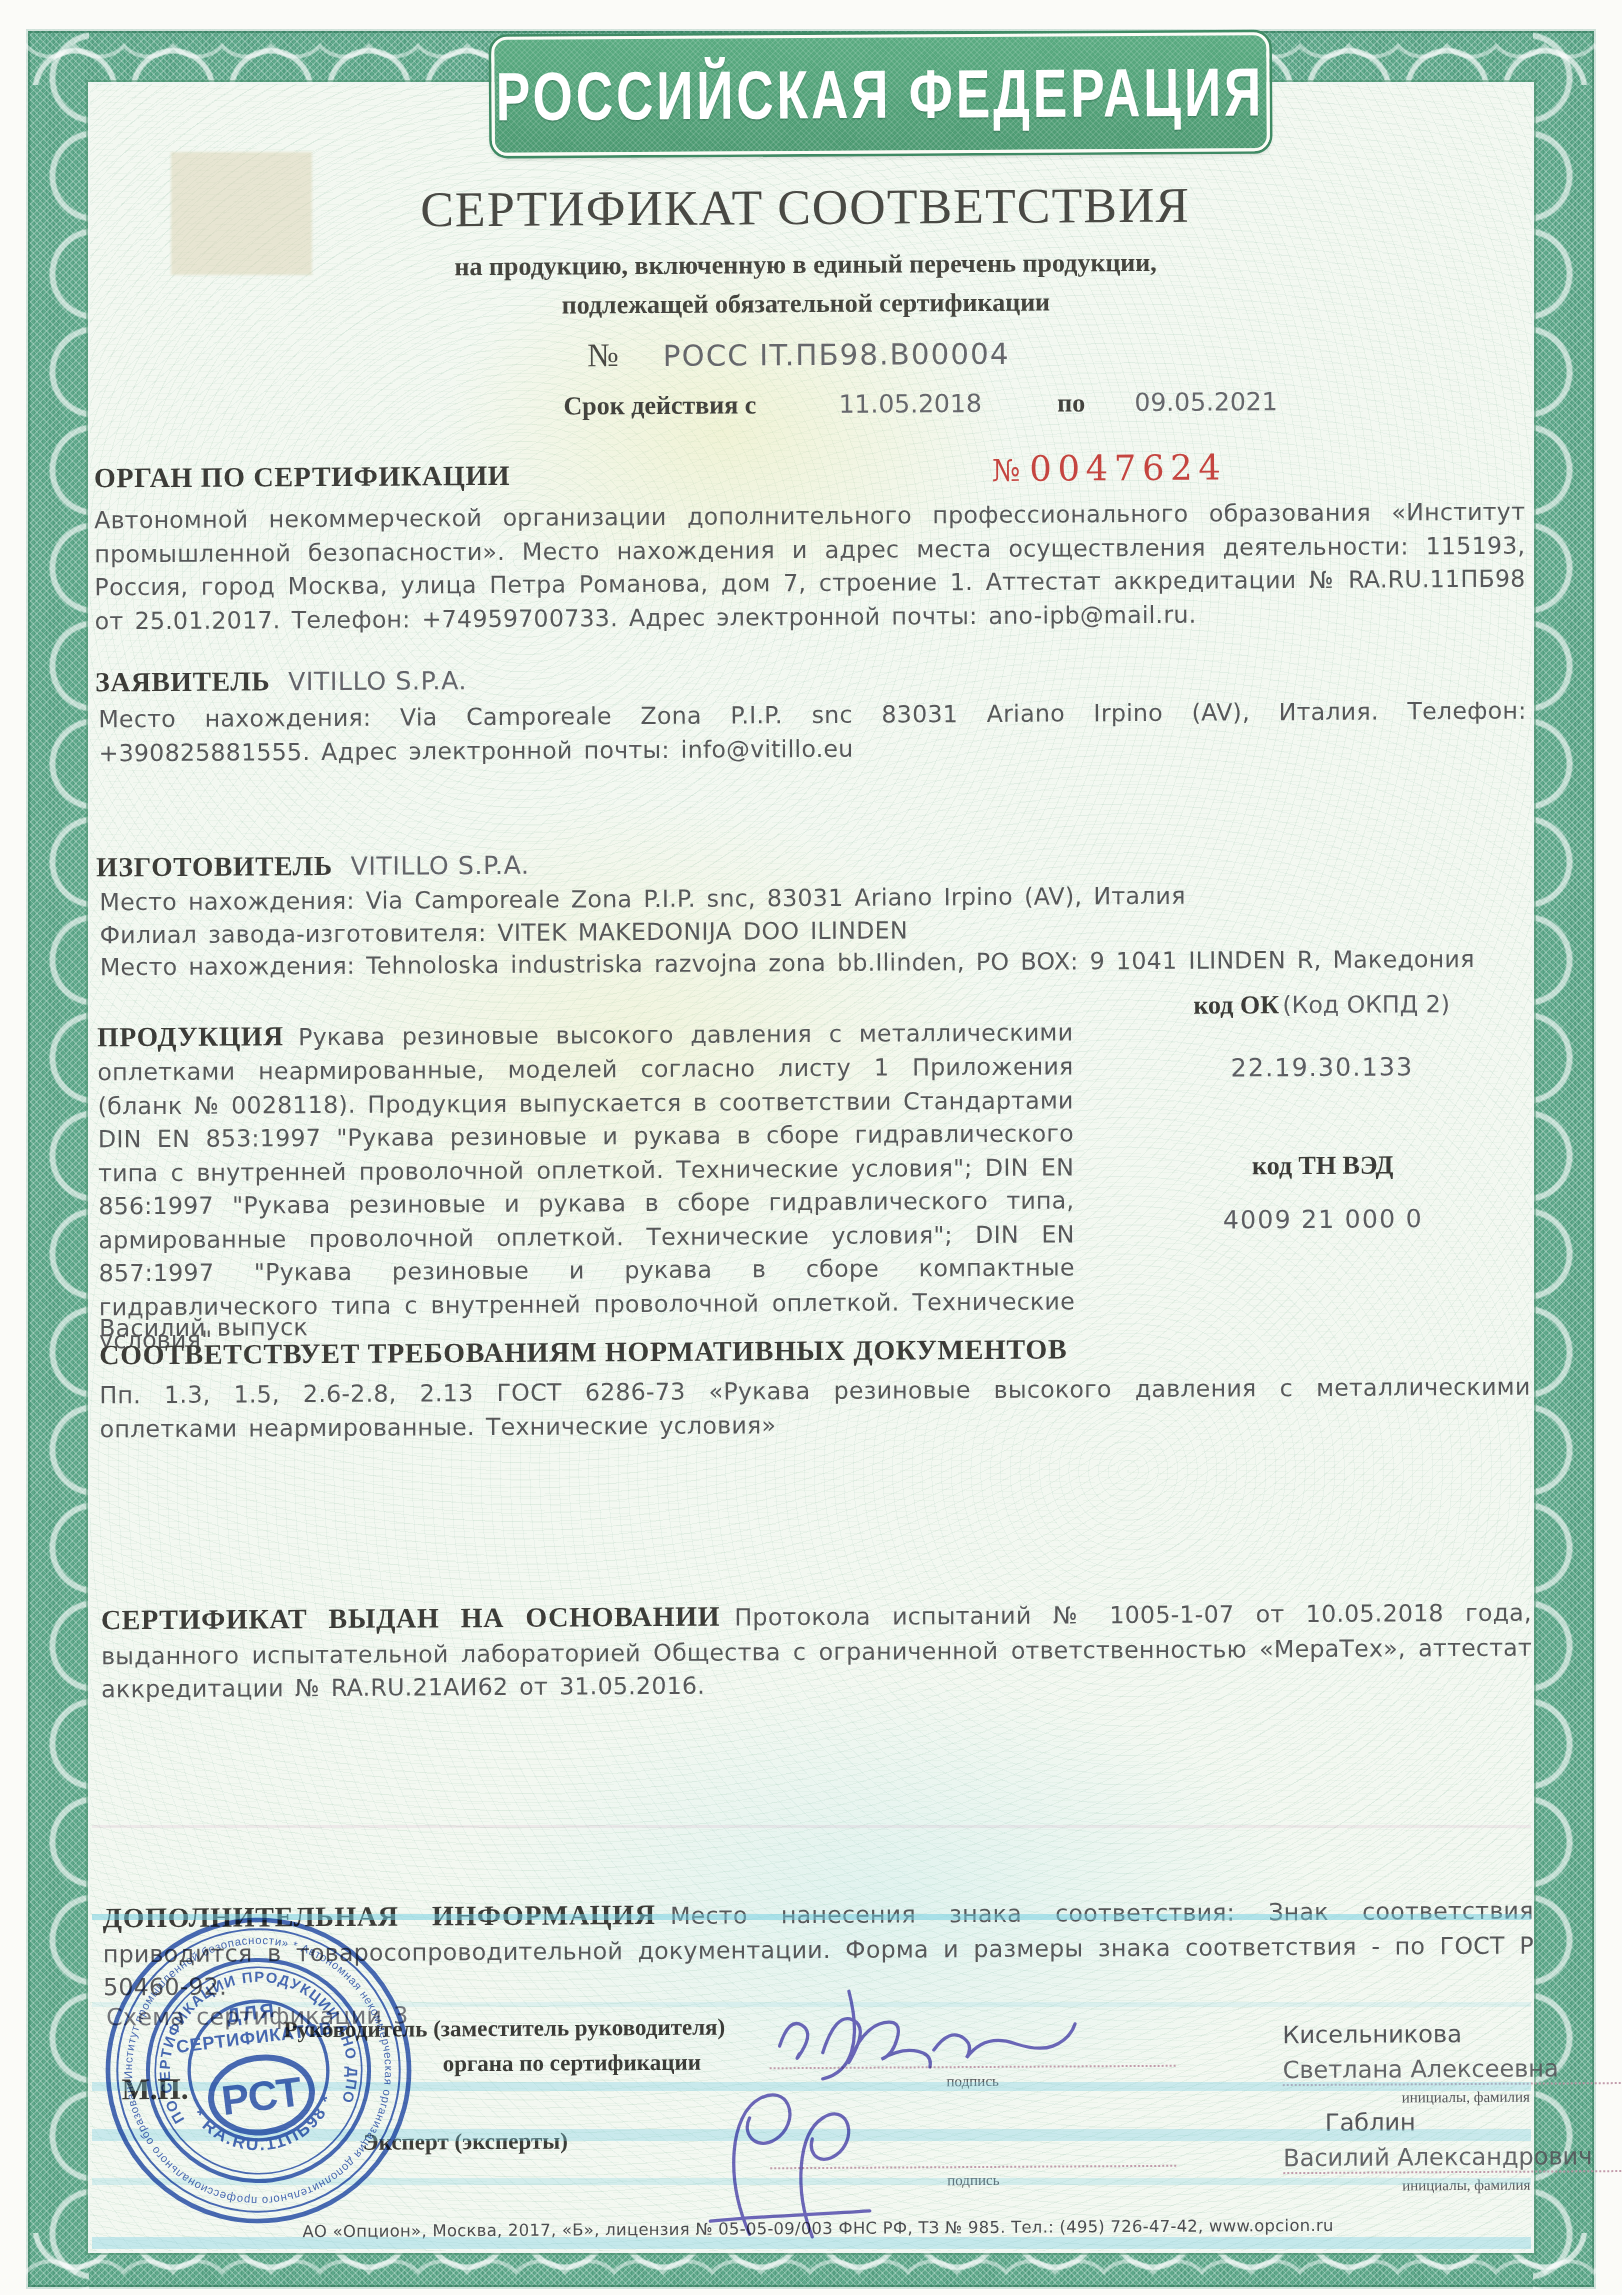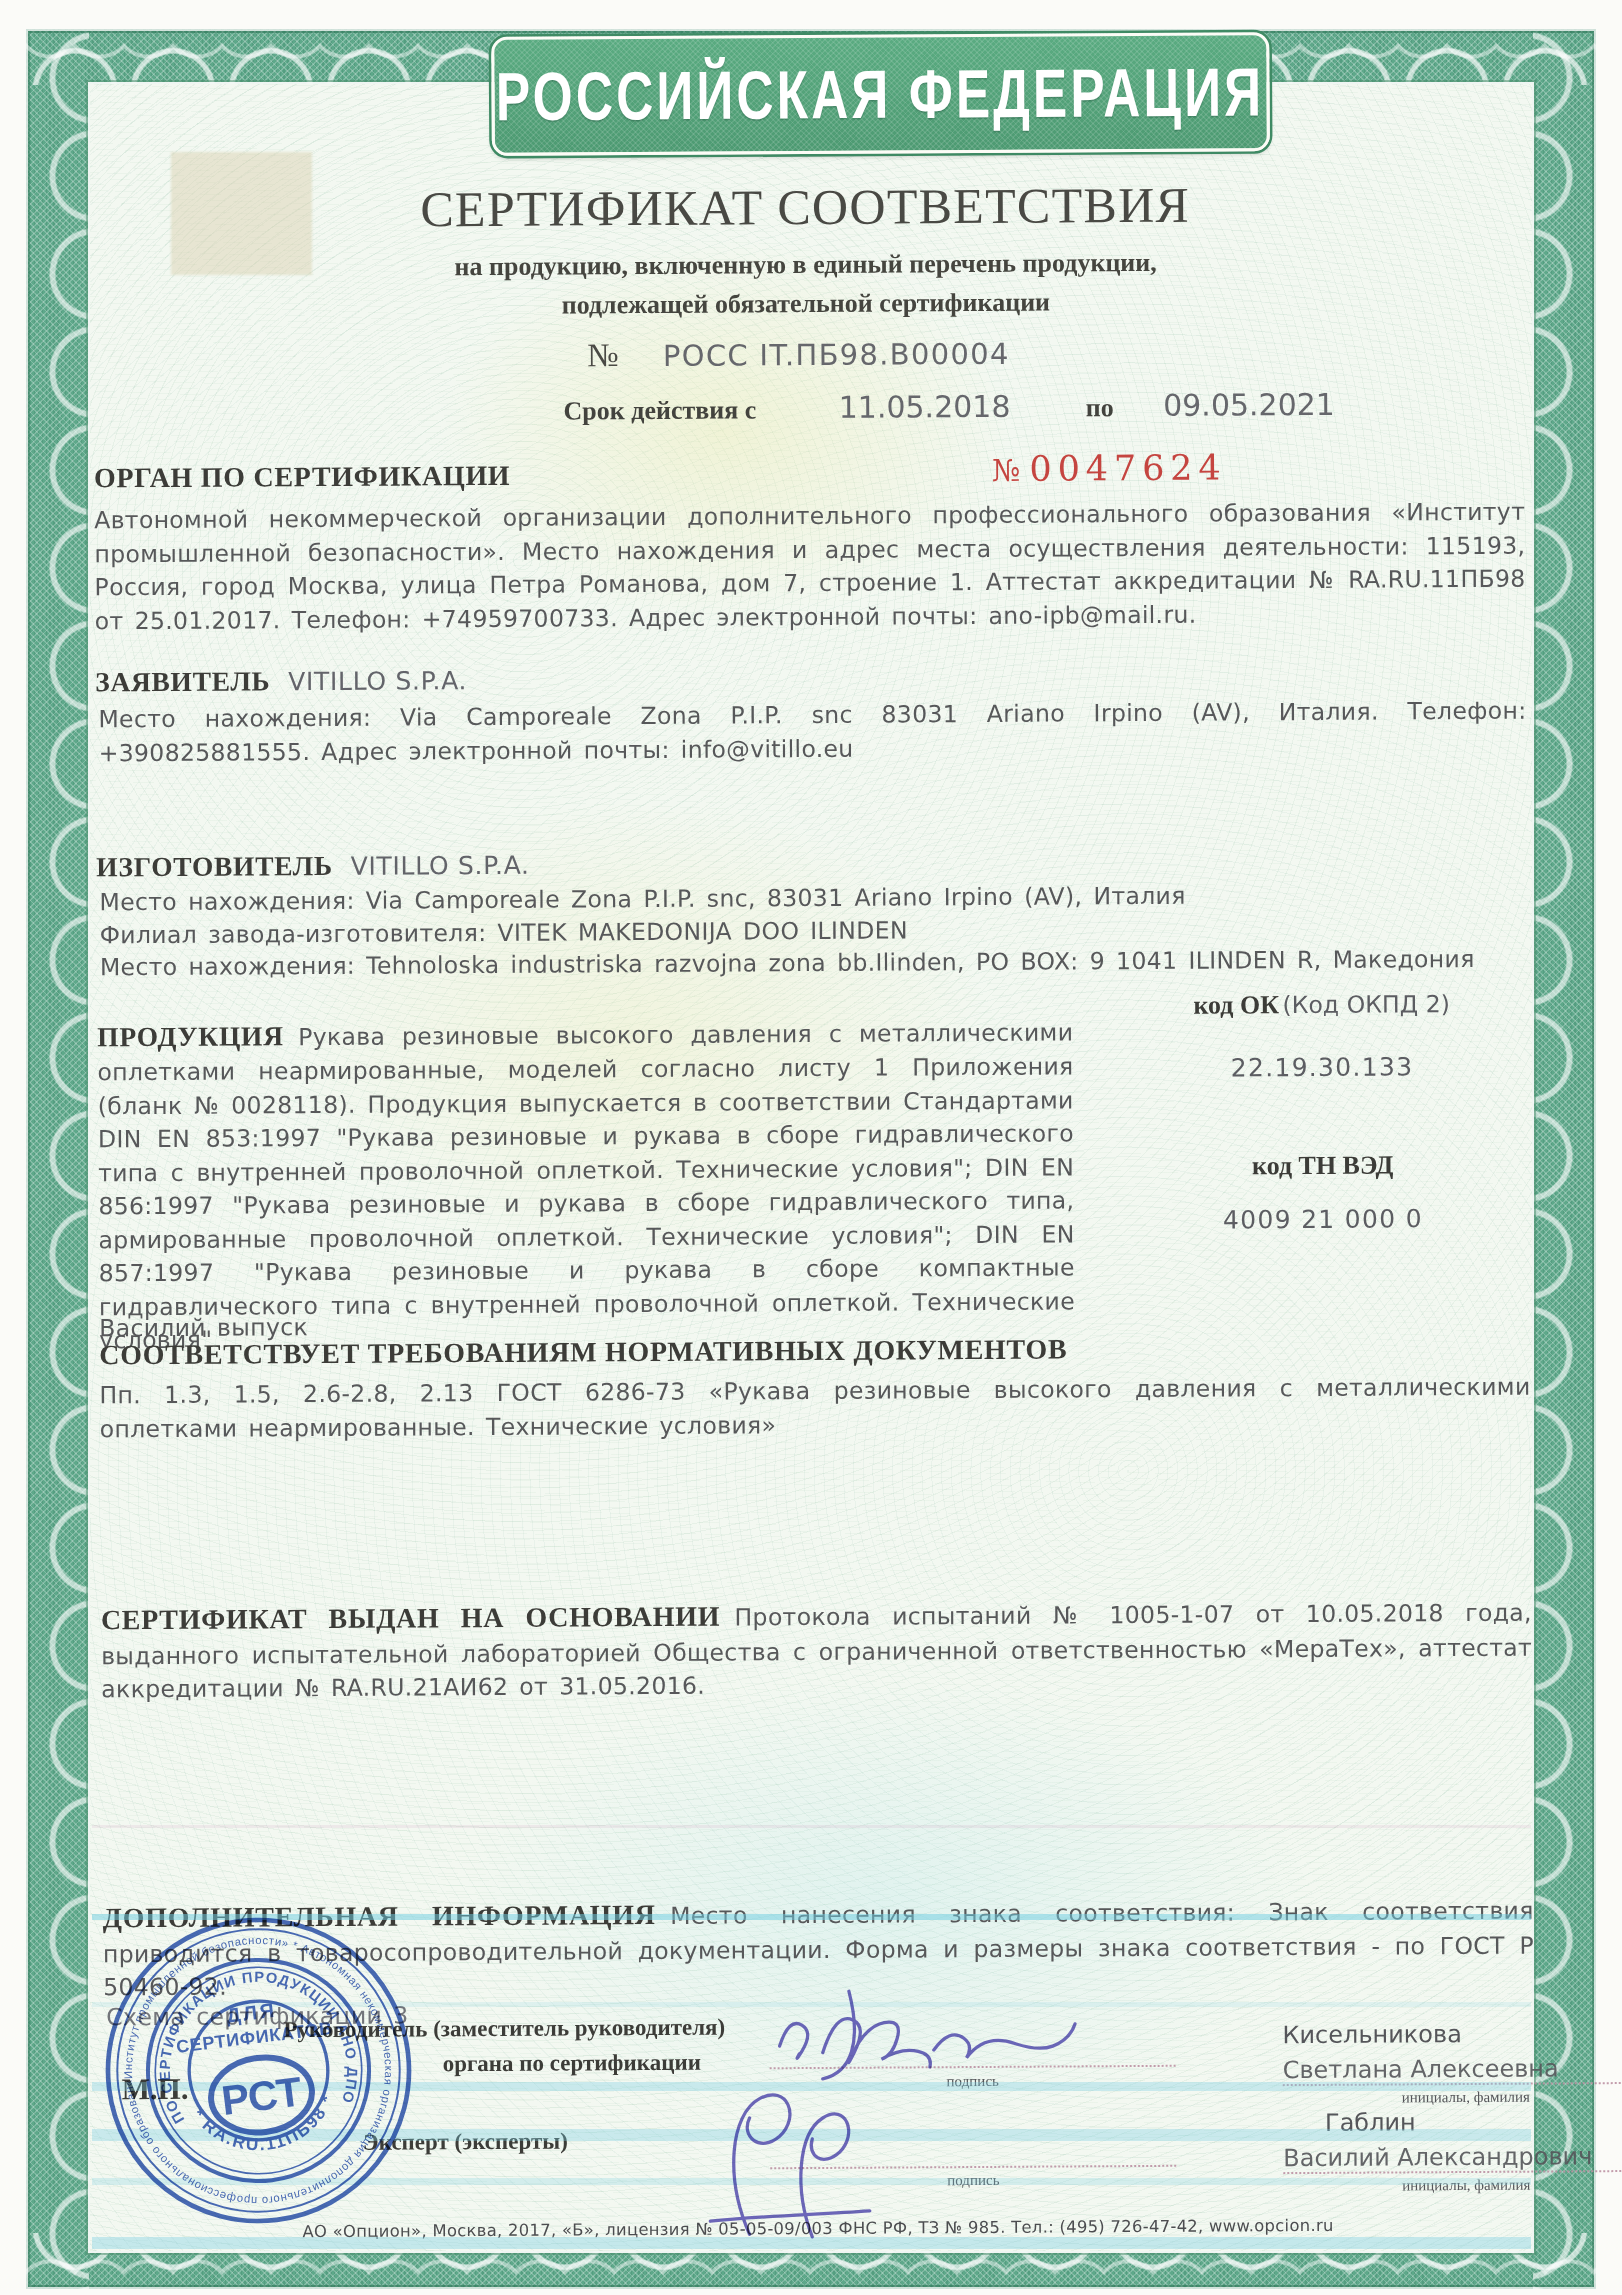--- a/index.html
+++ b/index.html
@@ -73,21 +73,21 @@
     font-size:56px; letter-spacing:3.3px; transform:scale(.92,1.22); white-space:nowrap;
     text-shadow:0 1.3px 1.3px rgba(20,70,50,.35);
   }
   .main-title{ font-family:"Liberation Serif", serif; font-weight:400; font-size:50px;
     color:#494944; letter-spacing:1.3px; text-align:center; width:100%;}
   .subtitle{ font-family:"Liberation Serif", serif; font-weight:700; font-size:26px;
     color:#45453f; text-align:center; width:100%;}
   .cert-no-label{font-family:"Liberation Serif", serif; font-size:33px; color:#4a4a45;}
   .cert-no-value{font-size:29px; letter-spacing:1.3px; color:#66676c;}
   .validity-label{font-family:"Liberation Serif", serif; font-weight:700; font-size:26px; color:#43433e;}
-  .validity-date{font-size:30px; color:#66676c;text-align:right;}
+  .validity-date{font-size:25px; color:#66676c;text-align:right;}
   .sec-head{font-size:28px; letter-spacing:0.7px;}
   .red-no{ color:#c54540; font-family:"DejaVu Serif", serif;}
   .red-no .sym{font-size:30px;}
   .red-no .digits{font-size:35px; letter-spacing:5.9px; margin-left:9.2px;}
   .inline-head{font-family:"Liberation Serif", serif; font-weight:700; font-size:27.5px;
     color:#3c3c38; letter-spacing:0.7px; margin-right:14.4px;}
   .entity-name{font-size:25px; color:#63646a; letter-spacing:0.7px;}
   .code-label{font-size:26px;}
   .code-suffix{font-family:"DejaVu Sans", sans-serif; font-weight:400; font-size:23.6px; color:#5c5d62;}
   .code-value{font-size:25px; color:#5c5d62; letter-spacing:1.3px;}

